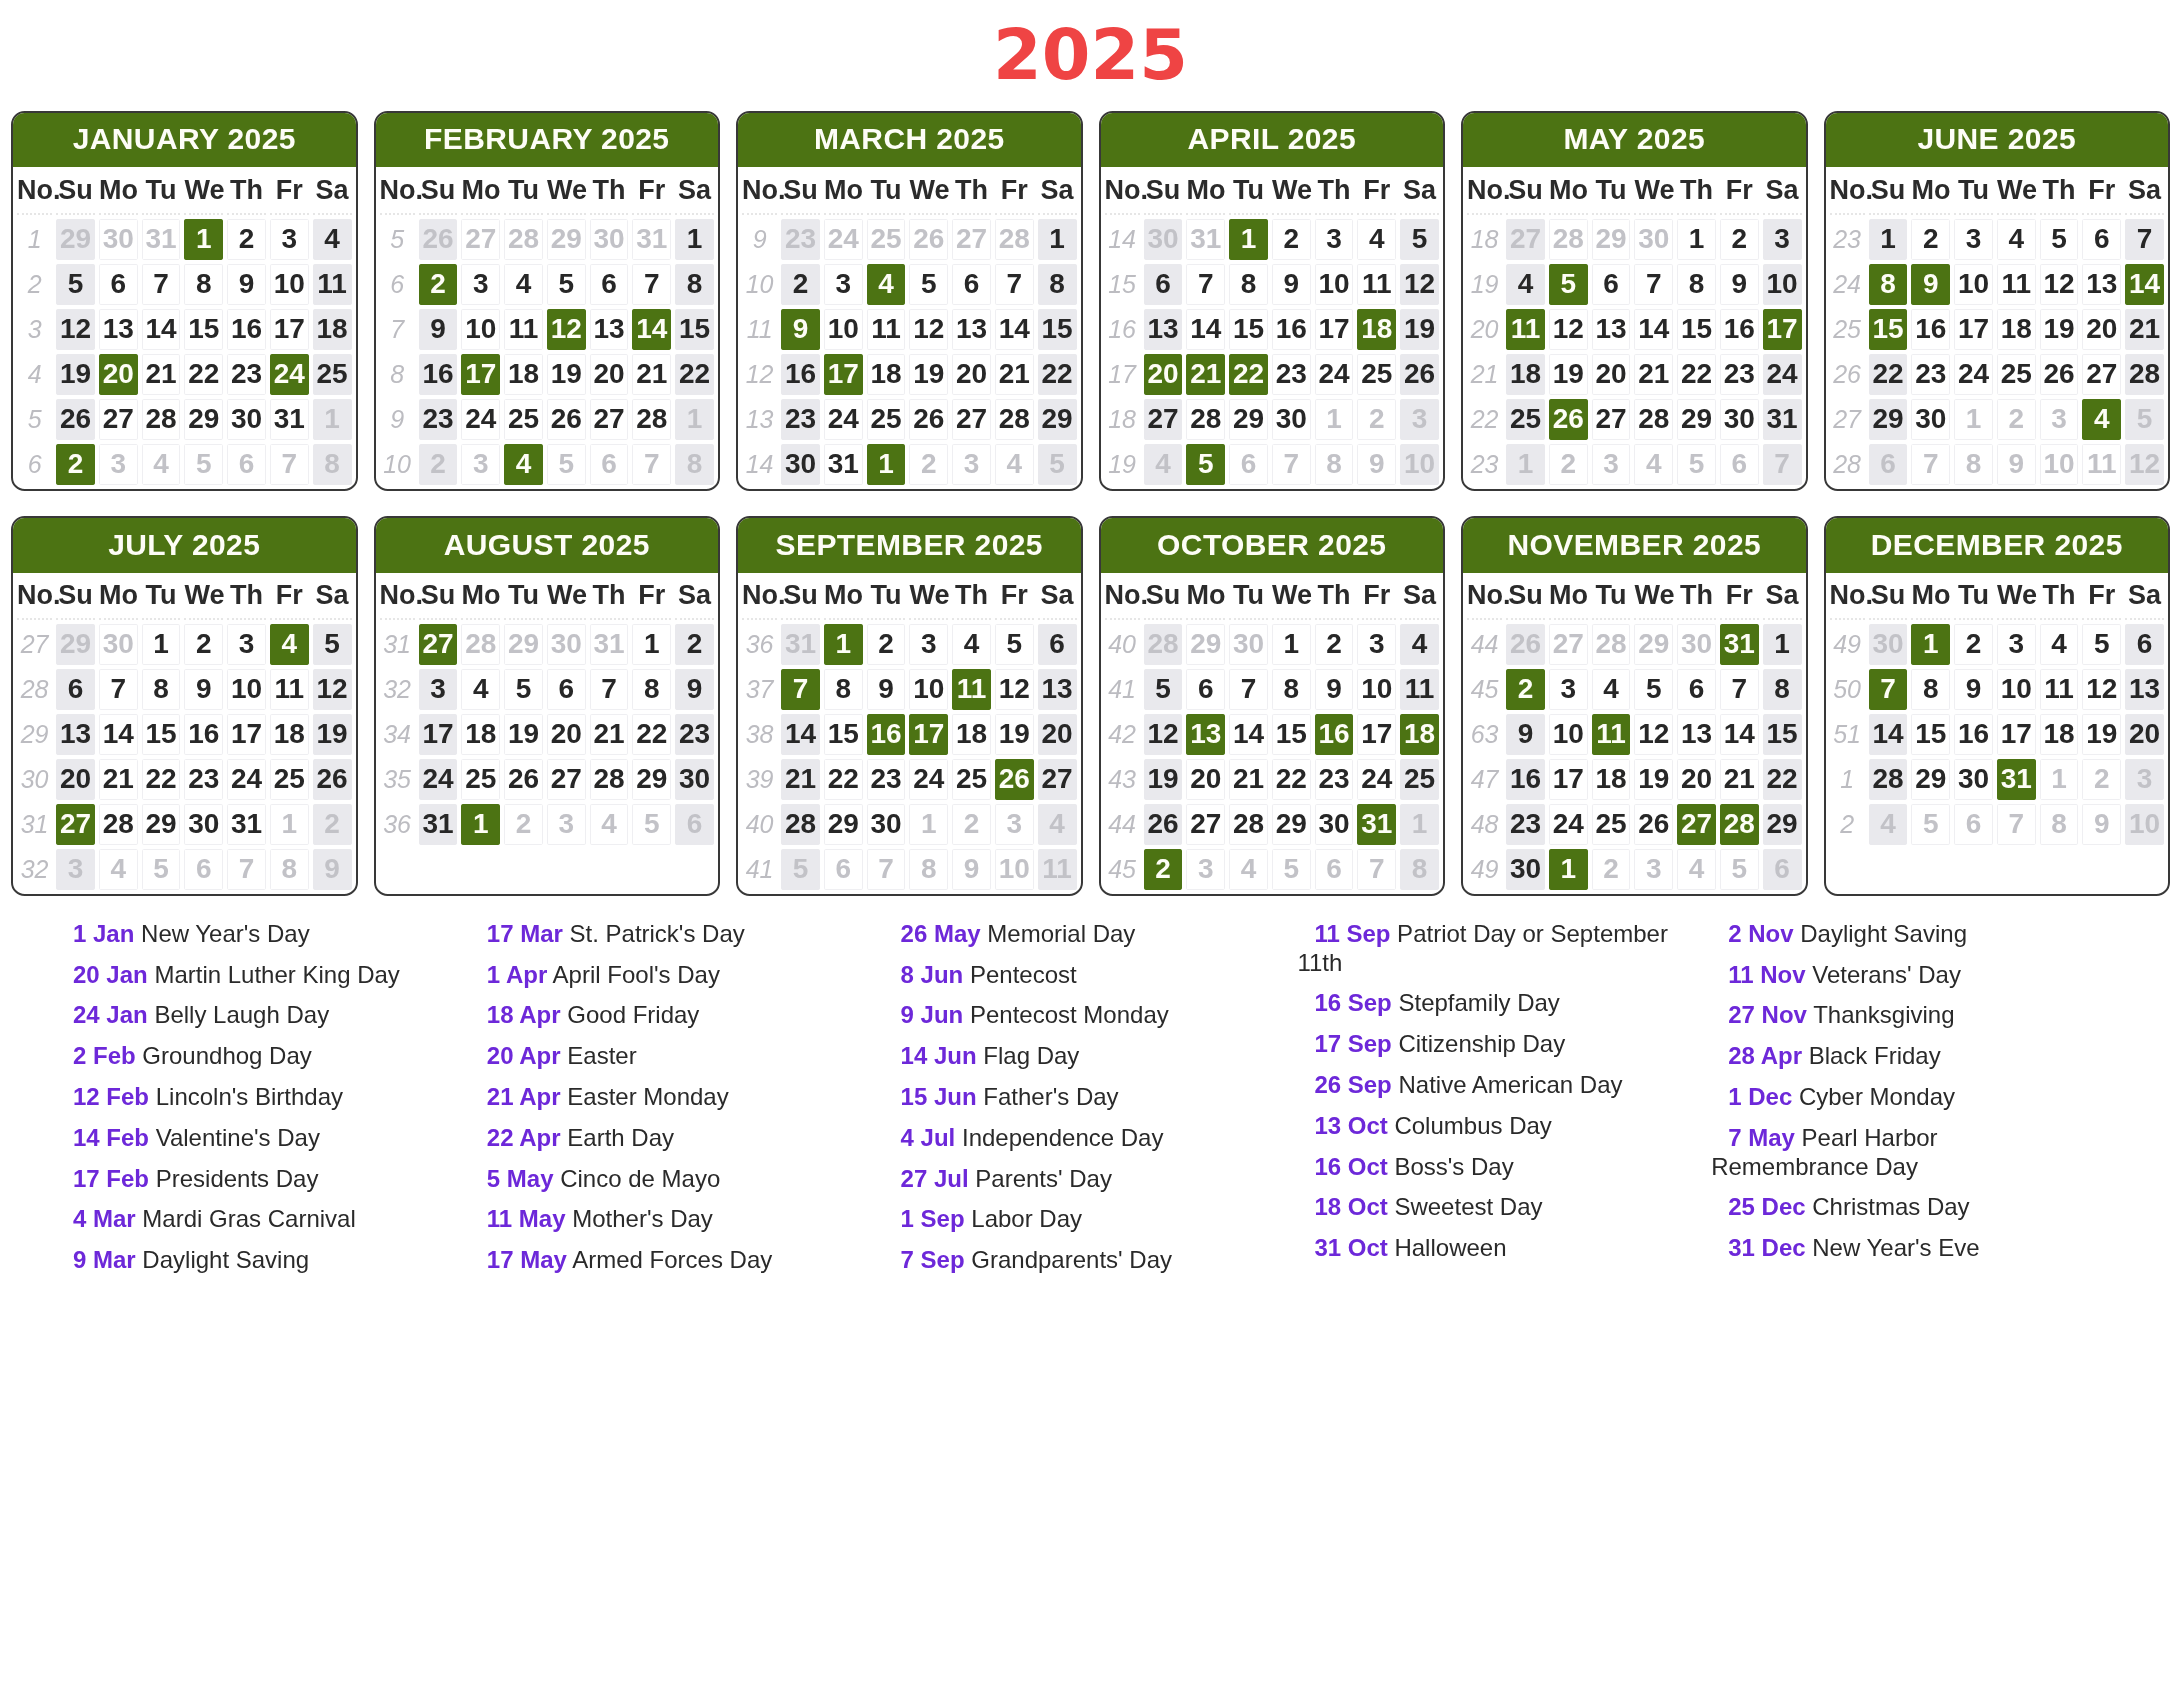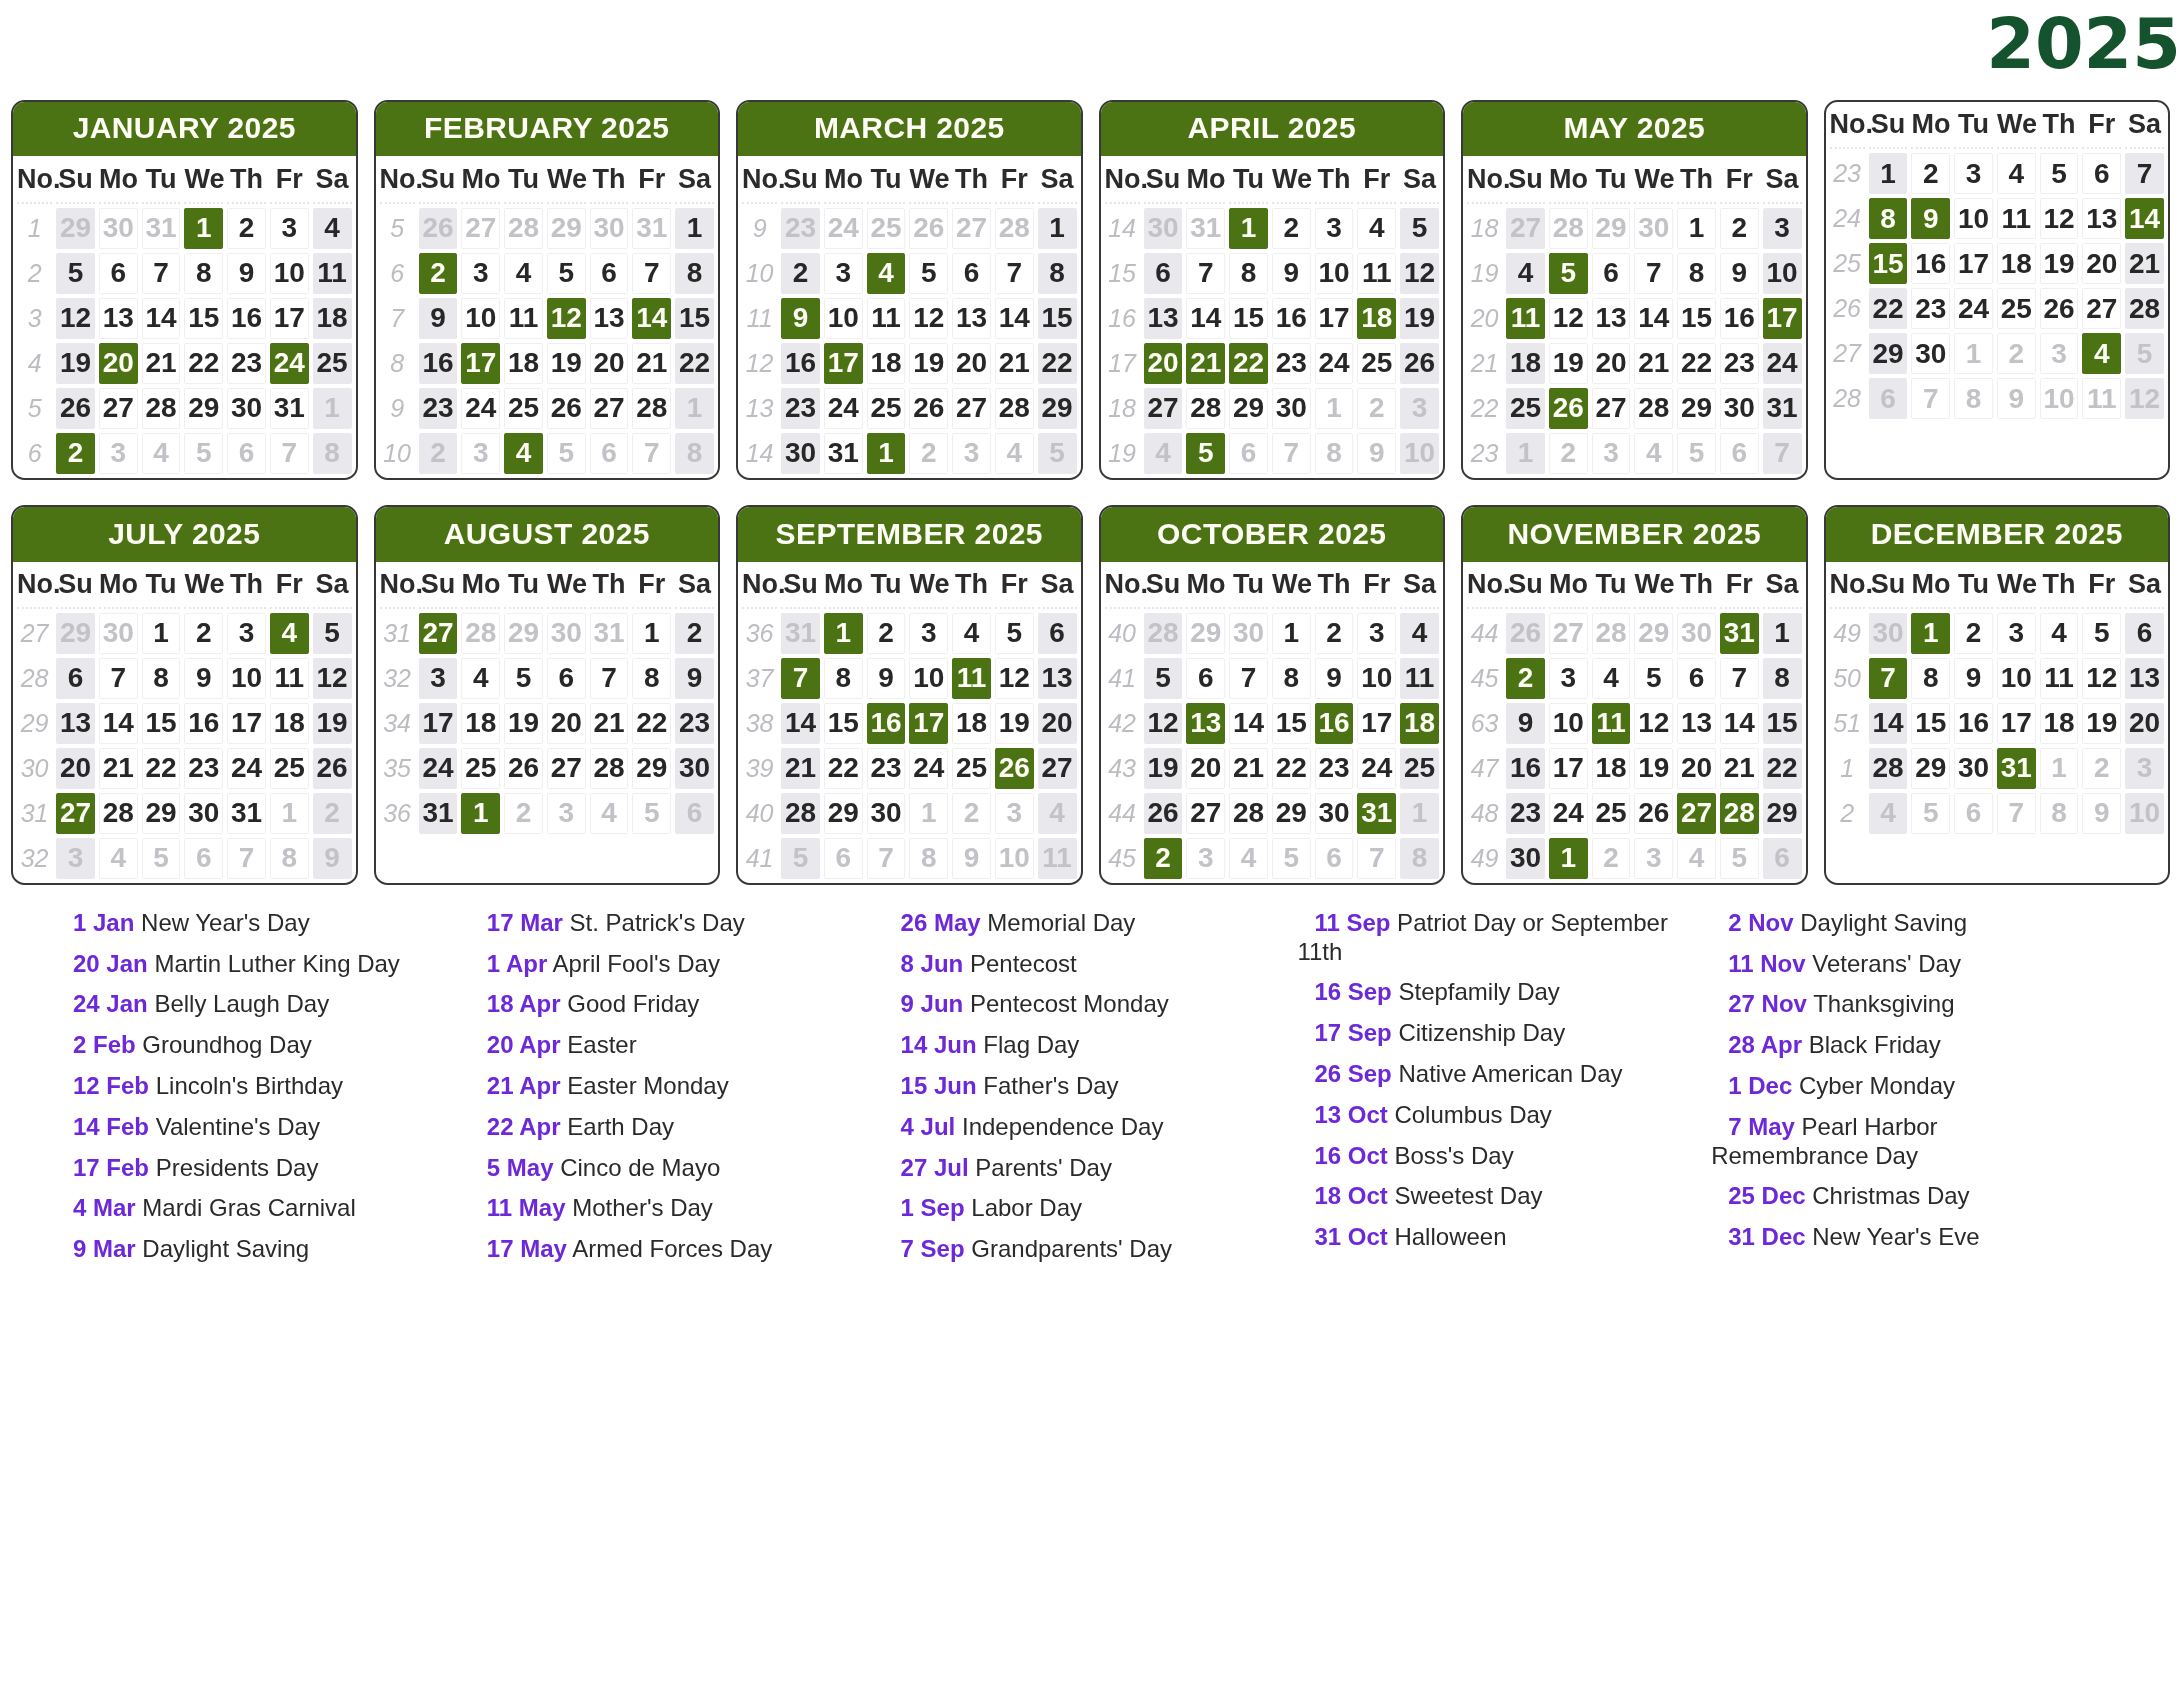--- a/index.html
+++ b/index.html
@@ -11,26 +11,26 @@
   }
   *{box-sizing:border-box;}
   html,body{margin:0;padding:0;}
   body{
     width:2181px;
     min-height:1681px;
     background:#ffffff;
     font-family:"Liberation Sans", sans-serif;
   }
   .page-title{
-    text-align:right;
+    text-align:center;
     font-family:"DejaVu Sans", sans-serif;
     font-weight:bold;
     font-size:70px;
-    color:#14532d;
-    padding-top:6px;
+    color:#ef4444;
+    padding-top:17px;
     margin:0 0 17px 0;
     line-height:1.1;
   }
   .months{
     display:grid;
     grid-template-columns:repeat(6,1fr);
     column-gap:16px;
     row-gap:25.6px;
     padding:0 11px;
   }
@@ -559,20 +559,21 @@
             <td class="day out">4</td>
             <td class="day out">5</td>
             <td class="day out">6</td>
             <td class="day wend out">7</td>
           </tr>
         </tbody>
     </table>
   </div>
 
   <div class="card">
+    <div class="mhead">JUNE 2025</div>
     <table class="cal">
       <colgroup>
           <col class="wnocol">
           <col>
           <col>
           <col>
           <col>
           <col>
           <col>
           <col>

